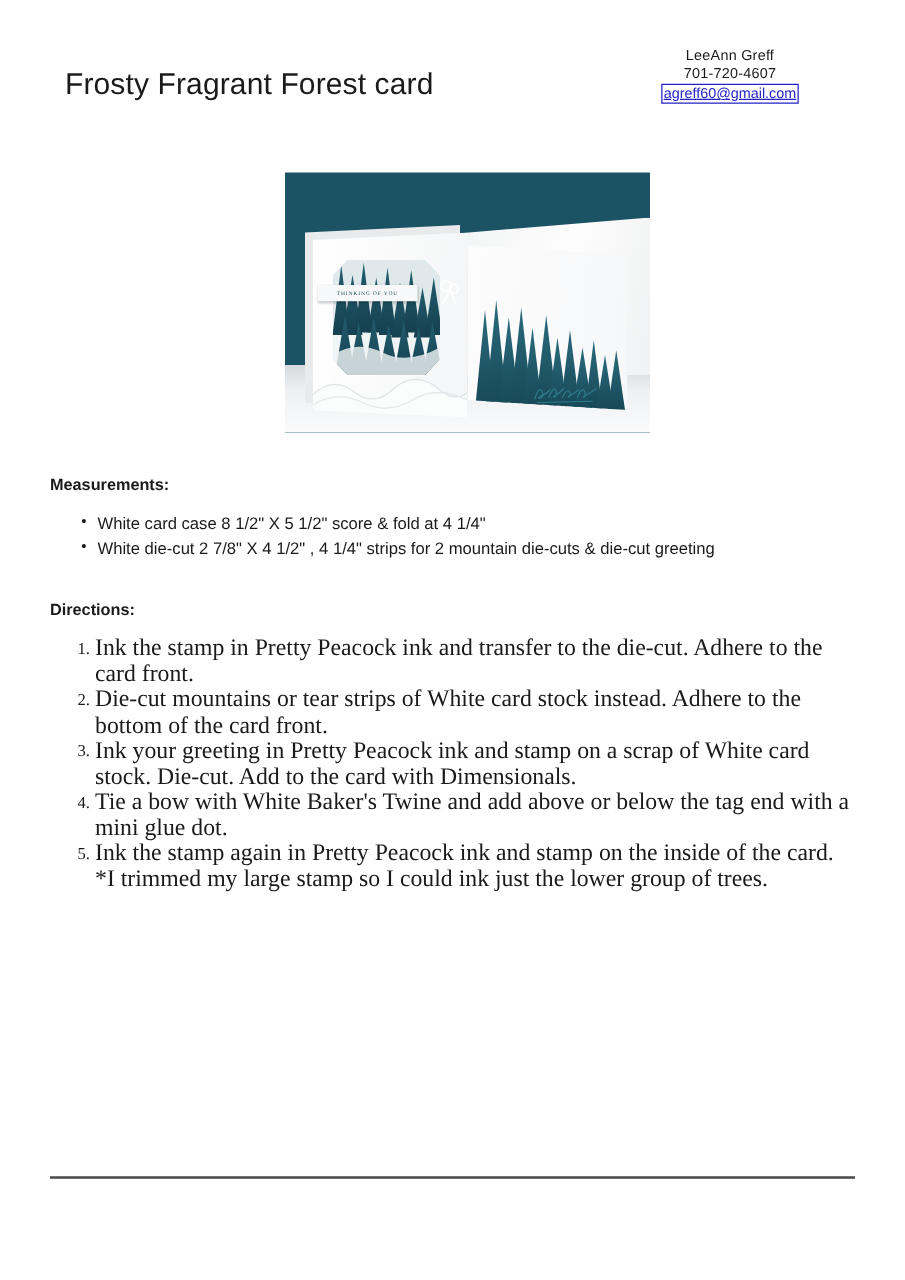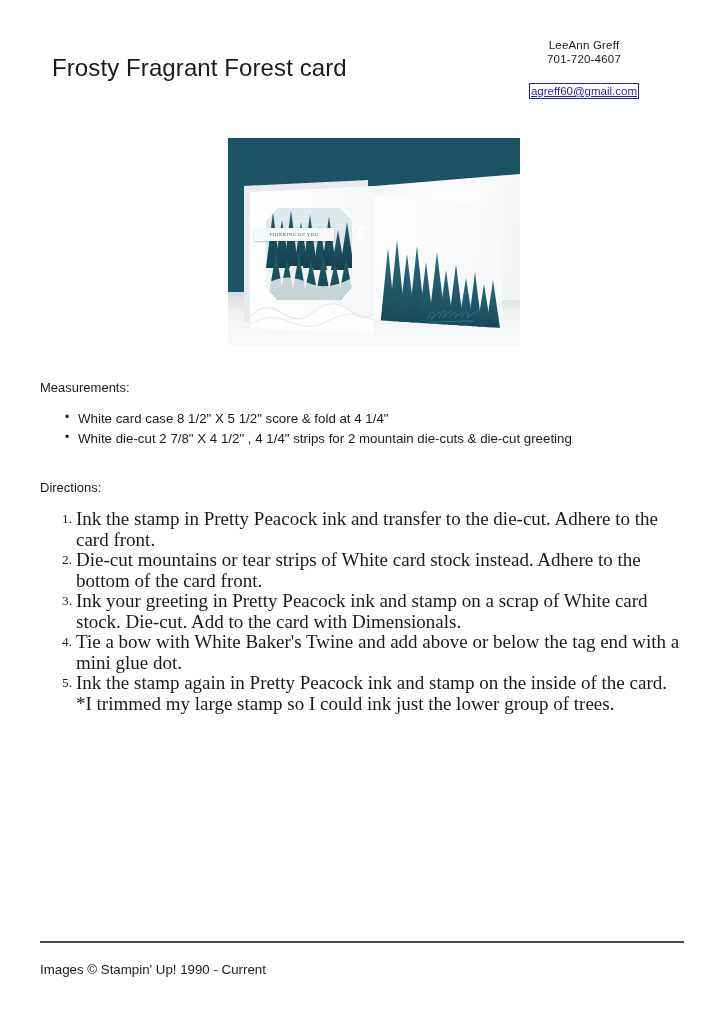--- a/index.html
+++ b/index.html
@@ -49,21 +49,21 @@
   .contact-name {
     letter-spacing: 0.2px;
   }
   .contact-phone {
     letter-spacing: 0.2px;
   }
   .link-box {
     display: inline-block;
     border: 1px solid #2323c8;
     padding: 0 1px;
-    margin-top: 17px;
+    margin-top: 1px;
     box-sizing: border-box;
   }
   .link-box a {
     color: #2323c8;
     text-decoration: underline;
     font-size: 11.5px;
     line-height: 13px;
     display: inline-block;
   }
 
@@ -189,21 +189,21 @@
   }
 
   
   .section {
     position: absolute;
     left: 40px;
     right: 40px;
   }
   .section-heading {
     font-size: 13px;
-    font-weight: normal;
+    font-weight: bold;
     margin: 0;
   }
   ul.measure-list {
     list-style: none;
     margin: 14px 0 0 0;
     padding: 0;
   }
   ul.measure-list li {
     position: relative;
     font-size: 13.3px;
@@ -391,15 +391,14 @@
     <ol class="dir-list">
       <li>Ink the stamp in Pretty Peacock ink and transfer to the die-cut. Adhere to the card front.</li>
       <li>Die-cut mountains or tear strips of White card stock instead. Adhere to the bottom of the card front.</li>
       <li>Ink your greeting in Pretty Peacock ink and stamp on a scrap of White card stock. Die-cut. Add to the card with Dimensionals.</li>
       <li>Tie a bow with White Baker's Twine and add above or below the tag end with a mini glue dot.</li>
       <li>Ink the stamp again in Pretty Peacock ink and stamp on the inside of the card. *I trimmed my large stamp so I could ink just the lower group of trees.</li>
     </ol>
   </div>
 
   <div class="footer-rule"></div>
-  <div class="footer-text">Images © Stampin' Up! 1990 - Current</div>
 
 </div>
 
 </body></html>

